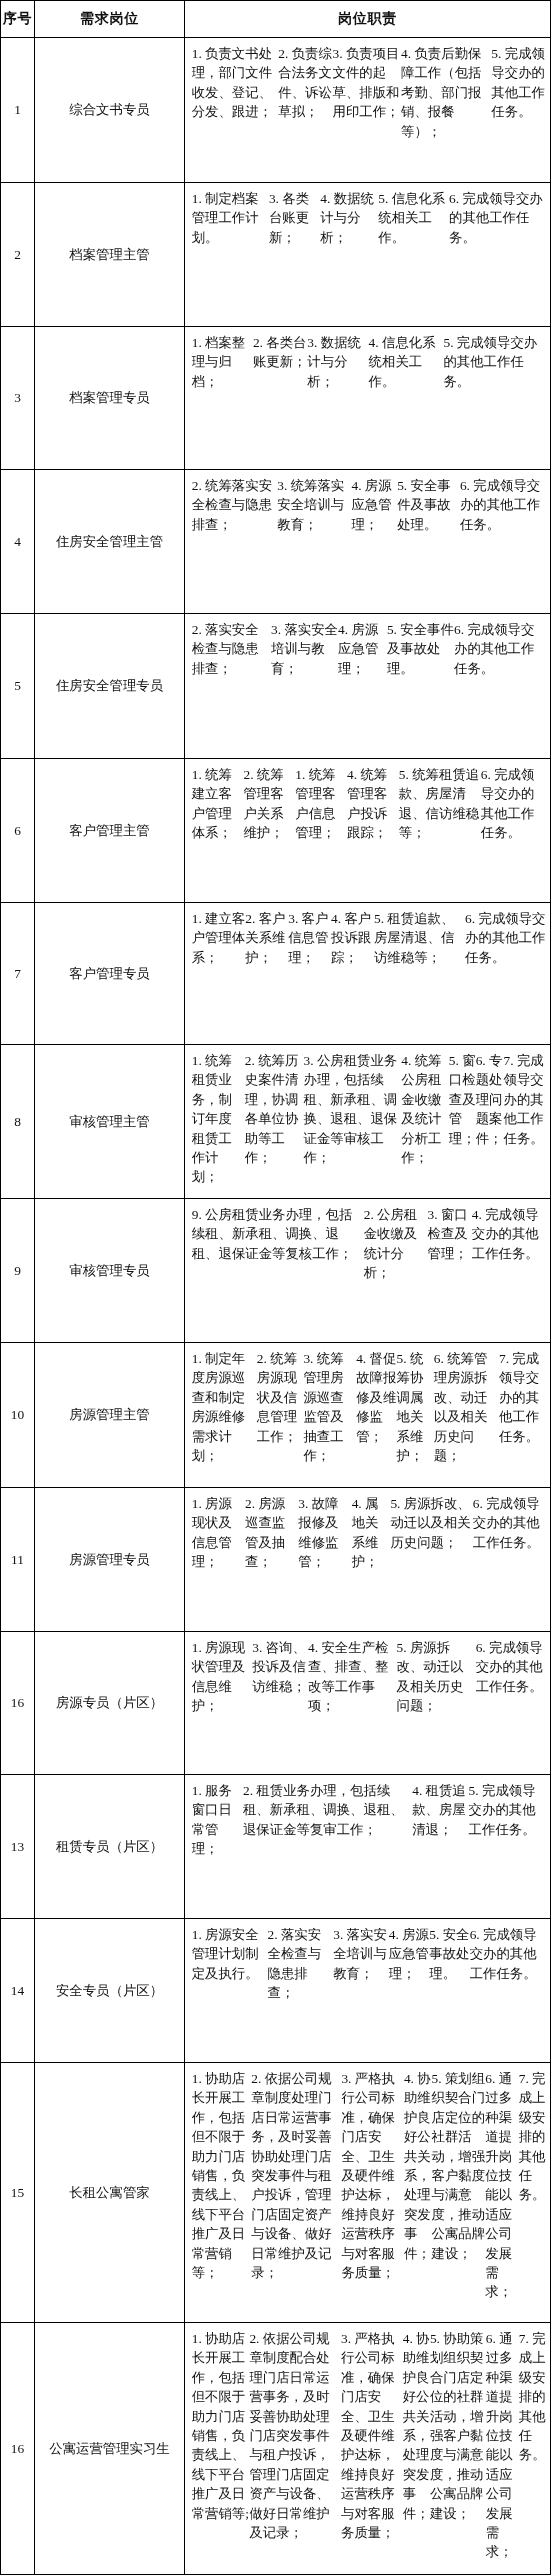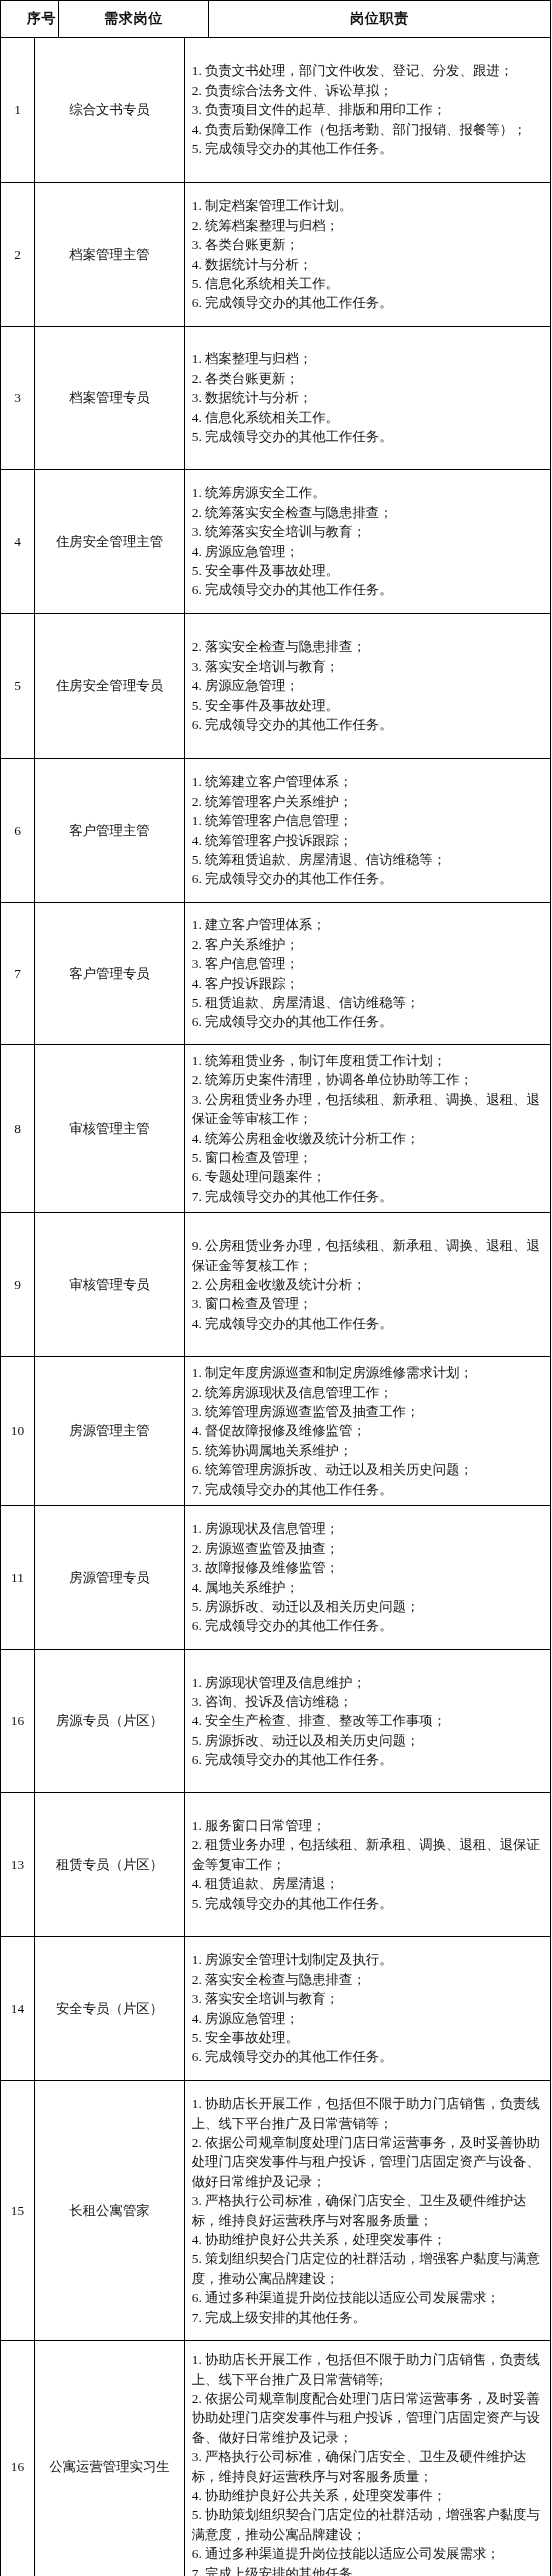--- a/index.html
+++ b/index.html
@@ -2,25 +2,25 @@
 <html style="font-size:12px"><head>
 <meta charset="utf-8">
 <style>
   html,body{margin:0;padding:0;background:#ffffff;}
   body{width:552px;font-family:"Liberation Serif","DejaVu Serif",serif;color:#111111;}
   .doc{width:549px;border:1.5px solid #000000;background:#ffffff;}
   .row{display:grid;grid-template-columns:34px 150px 1fr;border-bottom:0.7px solid #000000;box-sizing:border-box;}
   .row:last-child{border-bottom:none;}
   .cell{border-right:0.7px solid #000000;display:flex;align-items:center;justify-content:center;box-sizing:border-box;}
   .cell:last-child{border-right:none;}
-  .row.header{min-height:37px;border-bottom:1.5px solid #000000;padding-left:24px;}
+  .row.header{min-height:37px;border-bottom:1.5px solid #000000;}
   .row.header .cell{font-weight:bold;font-size:14px;letter-spacing:0.7px;}
   .cell.num{font-size:13.4px;}
   .cell.pos{font-size:13.4px;text-align:left;padding:3px 4.5px;}
-  .cell.duties{flex-direction:column;align-items:stretch;justify-content:center;padding:6px 4.5px 6px 6.7px;}
+  .cell.duties{align-items:stretch;justify-content:center;padding:6px 4.5px 6px 6.7px;}
   .duty{font-size:13.4px;line-height:19.4px;text-align:left;}
 </style>
 </head>
 <body>
 
 <div class="doc">
   <div class="row header" id="table-header">
       <div class="cell num">序号</div>
       <div class="cell ">需求岗位</div>
       <div class="cell ">岗位职责</div>
@@ -35,21 +35,20 @@
           <div class="duty">3. 负责项目文件的起草、排版和用印工作；</div>
           <div class="duty">4. 负责后勤保障工作（包括考勤、部门报销、报餐等）；</div>
           <div class="duty">5. 完成领导交办的其他工作任务。</div>
         </div>
       </div>
       <div class="row" style="min-height: 144px;">
         <div class="cell num">2</div>
         <div class="cell pos">档案管理主管</div>
         <div class="cell duties">
           <div class="duty">1. 制定档案管理工作计划。</div>
-          <div class="duty">2. 统筹档案整理与归档；</div>
           <div class="duty">3. 各类台账更新；</div>
           <div class="duty">4. 数据统计与分析；</div>
           <div class="duty">5. 信息化系统相关工作。</div>
           <div class="duty">6. 完成领导交办的其他工作任务。</div>
         </div>
       </div>
       <div class="row" style="min-height: 143px;">
         <div class="cell num">3</div>
         <div class="cell pos">档案管理专员</div>
         <div class="cell duties">
@@ -57,21 +56,20 @@
           <div class="duty">2. 各类台账更新；</div>
           <div class="duty">3. 数据统计与分析；</div>
           <div class="duty">4. 信息化系统相关工作。</div>
           <div class="duty">5. 完成领导交办的其他工作任务。</div>
         </div>
       </div>
       <div class="row" style="min-height: 144px;">
         <div class="cell num">4</div>
         <div class="cell pos">住房安全管理主管</div>
         <div class="cell duties">
-          <div class="duty">1. 统筹房源安全工作。</div>
           <div class="duty">2. 统筹落实安全检查与隐患排查；</div>
           <div class="duty">3. 统筹落实安全培训与教育；</div>
           <div class="duty">4. 房源应急管理；</div>
           <div class="duty">5. 安全事件及事故处理。</div>
           <div class="duty">6. 完成领导交办的其他工作任务。</div>
         </div>
       </div>
       <div class="row" style="min-height: 145px;">
         <div class="cell num">5</div>
         <div class="cell pos">住房安全管理专员</div>

